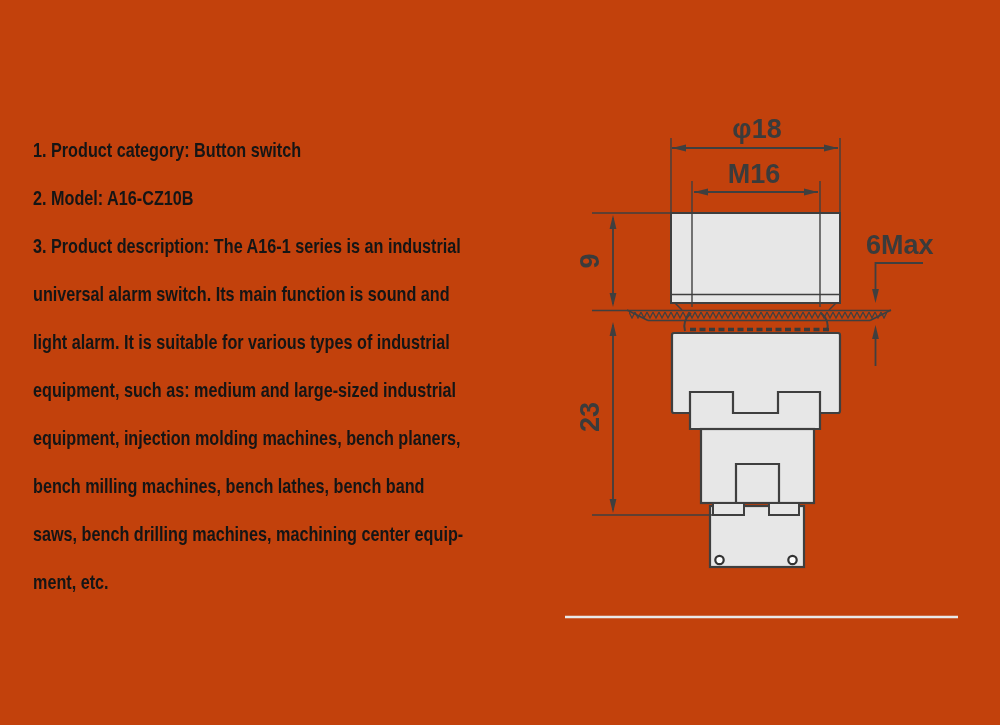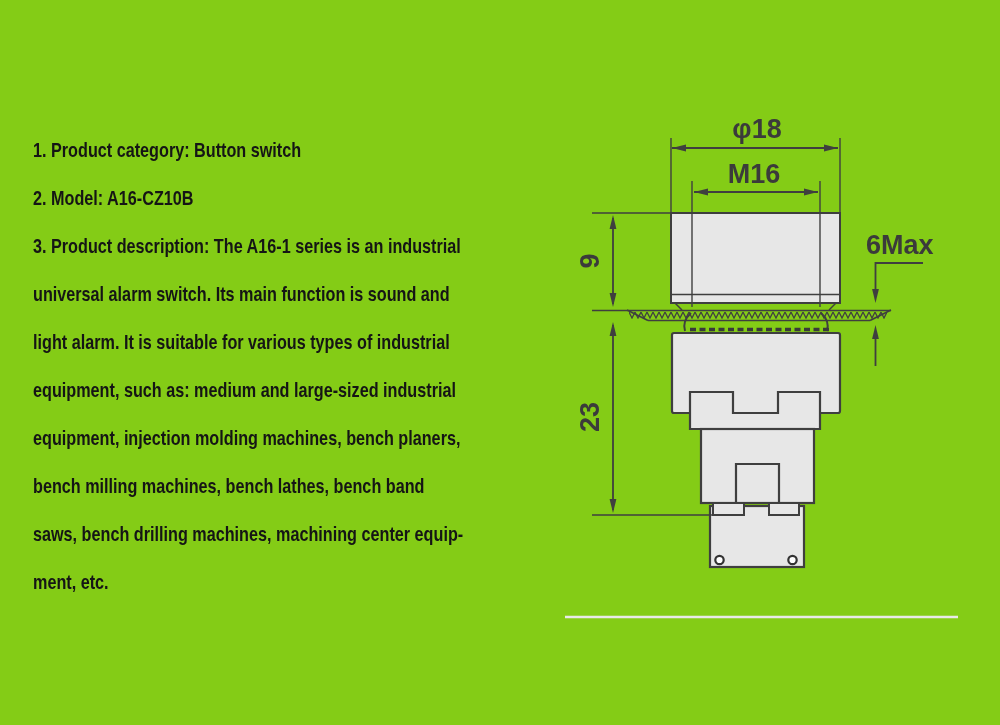--- a/index.html
+++ b/index.html
@@ -1,16 +1,16 @@
 <!DOCTYPE html>
 <html><head>
 <meta charset="utf-8">
 <style>
   html,body{margin:0;padding:0;background:#ffffff;}
-  .page{position:relative;width:1000px;height:725px;background:#84cc16;overflow:hidden;
+  .page{position:relative;width:1000px;height:725px;background:#c2410c;overflow:hidden;
         font-family:"Liberation Sans",sans-serif;}
   
   .desc{position:absolute;left:33px;top:126px;width:560px;}
   .tline{height:48px;line-height:48px;font-size:20.5px;font-weight:700;color:#151515;
          white-space:nowrap;transform:scaleX(0.79);transform-origin:left center;
          letter-spacing:0px;}
   
   svg.drawing{position:absolute;left:0;top:0;}
   svg text{font-family:"Liberation Sans",sans-serif;font-weight:bold;fill:#3b3b3b;}
   .dim-label{font-size:27px;}

